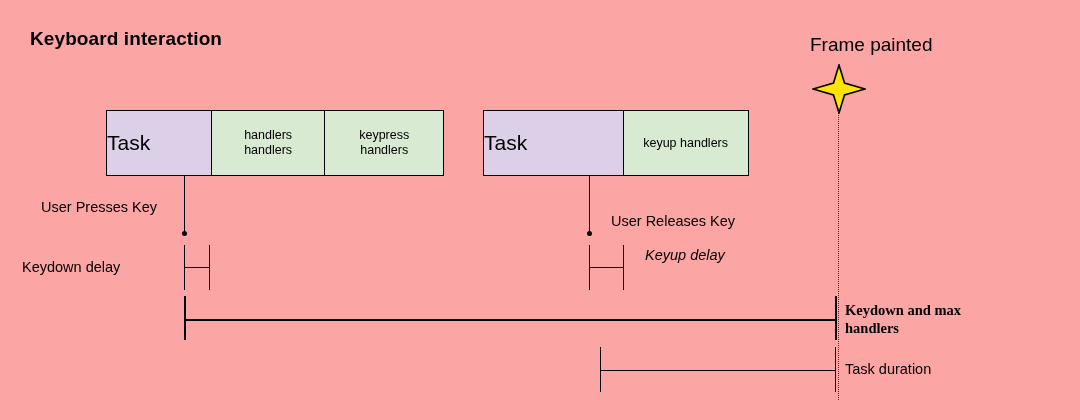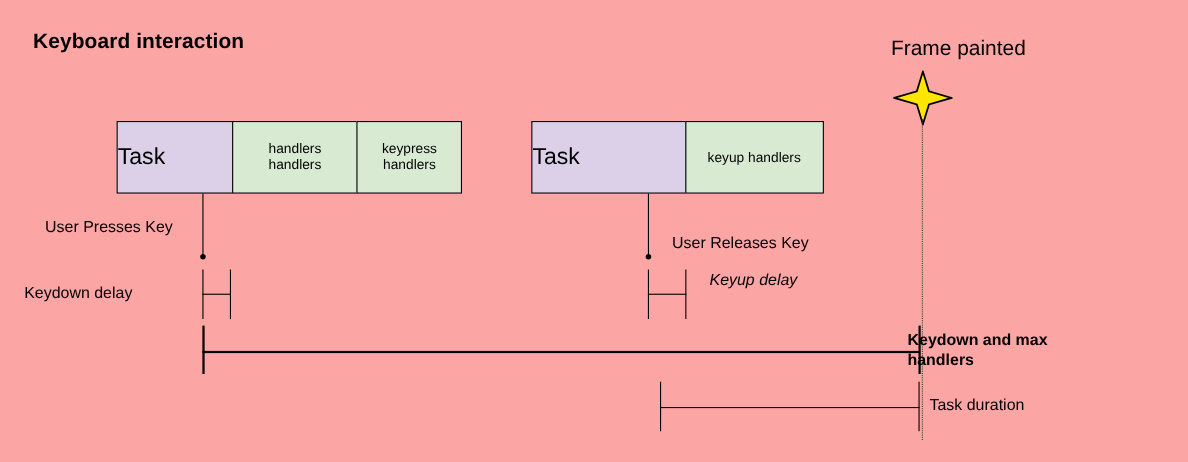--- a/index.html
+++ b/index.html
@@ -130,21 +130,21 @@
   <div class="task-row" style="left:106px; top:110px;">
     <div class="box task" style="width:106px;">
       <span>Task</span>
     </div>
     <div class="box handler" style="width:115px;">
       <span>
         <span>handlers</span><br>
         <span>handlers</span>
       </span>
     </div>
-    <div class="box handler" style="width:96px;">
+    <div class="box handler" style="width:120px;">
       <span>
         <span>keypress</span><br>
         <span>handlers</span>
       </span>
     </div>
   </div>
 
   <div class="task-row" style="left:483px; top:110px;">
     <div class="box task" style="width:141px;">
       <span>Task</span>
@@ -168,21 +168,21 @@
   <div class="label" style="left:22px; top:258px;">Keydown delay</div>
 
   <div class="vline" style="left:589px; top:245px; height:45px;"></div>
   <div class="vline" style="left:623px; top:245px; height:45px;"></div>
   <div class="hline" style="left:589px; top:267px; width:35px;"></div>
   <div class="label" style="left:645px; top:246px;font-style:italic;">Keyup delay</div>
 
   <div class="vline thick" style="left:184px; top:296px; height:44px;"></div>
   <div class="hline thick" style="left:184px; top:319px; width:652px;"></div>
   <div class="vline thick" style="left:835px; top:296px; height:44px;"></div>
-  <div class="label bold" style="left:825px; top:301px; width:180px;">
+  <div class="label bold" style="left:845px; top:301px; width:180px;font-family:Liberation Serif, serif;">
     <span>Keydown and max</span><br>
     <span>handlers</span>
   </div>
 
   <div class="vline" style="left:600px; top:347px; height:45px;"></div>
   <div class="hline" style="left:600px; top:370px; width:236px;"></div>
   <div class="vline" style="left:835px; top:347px; height:45px;"></div>
   <div class="label" style="left:845px; top:360px;">Task duration</div>
 
 </div>

